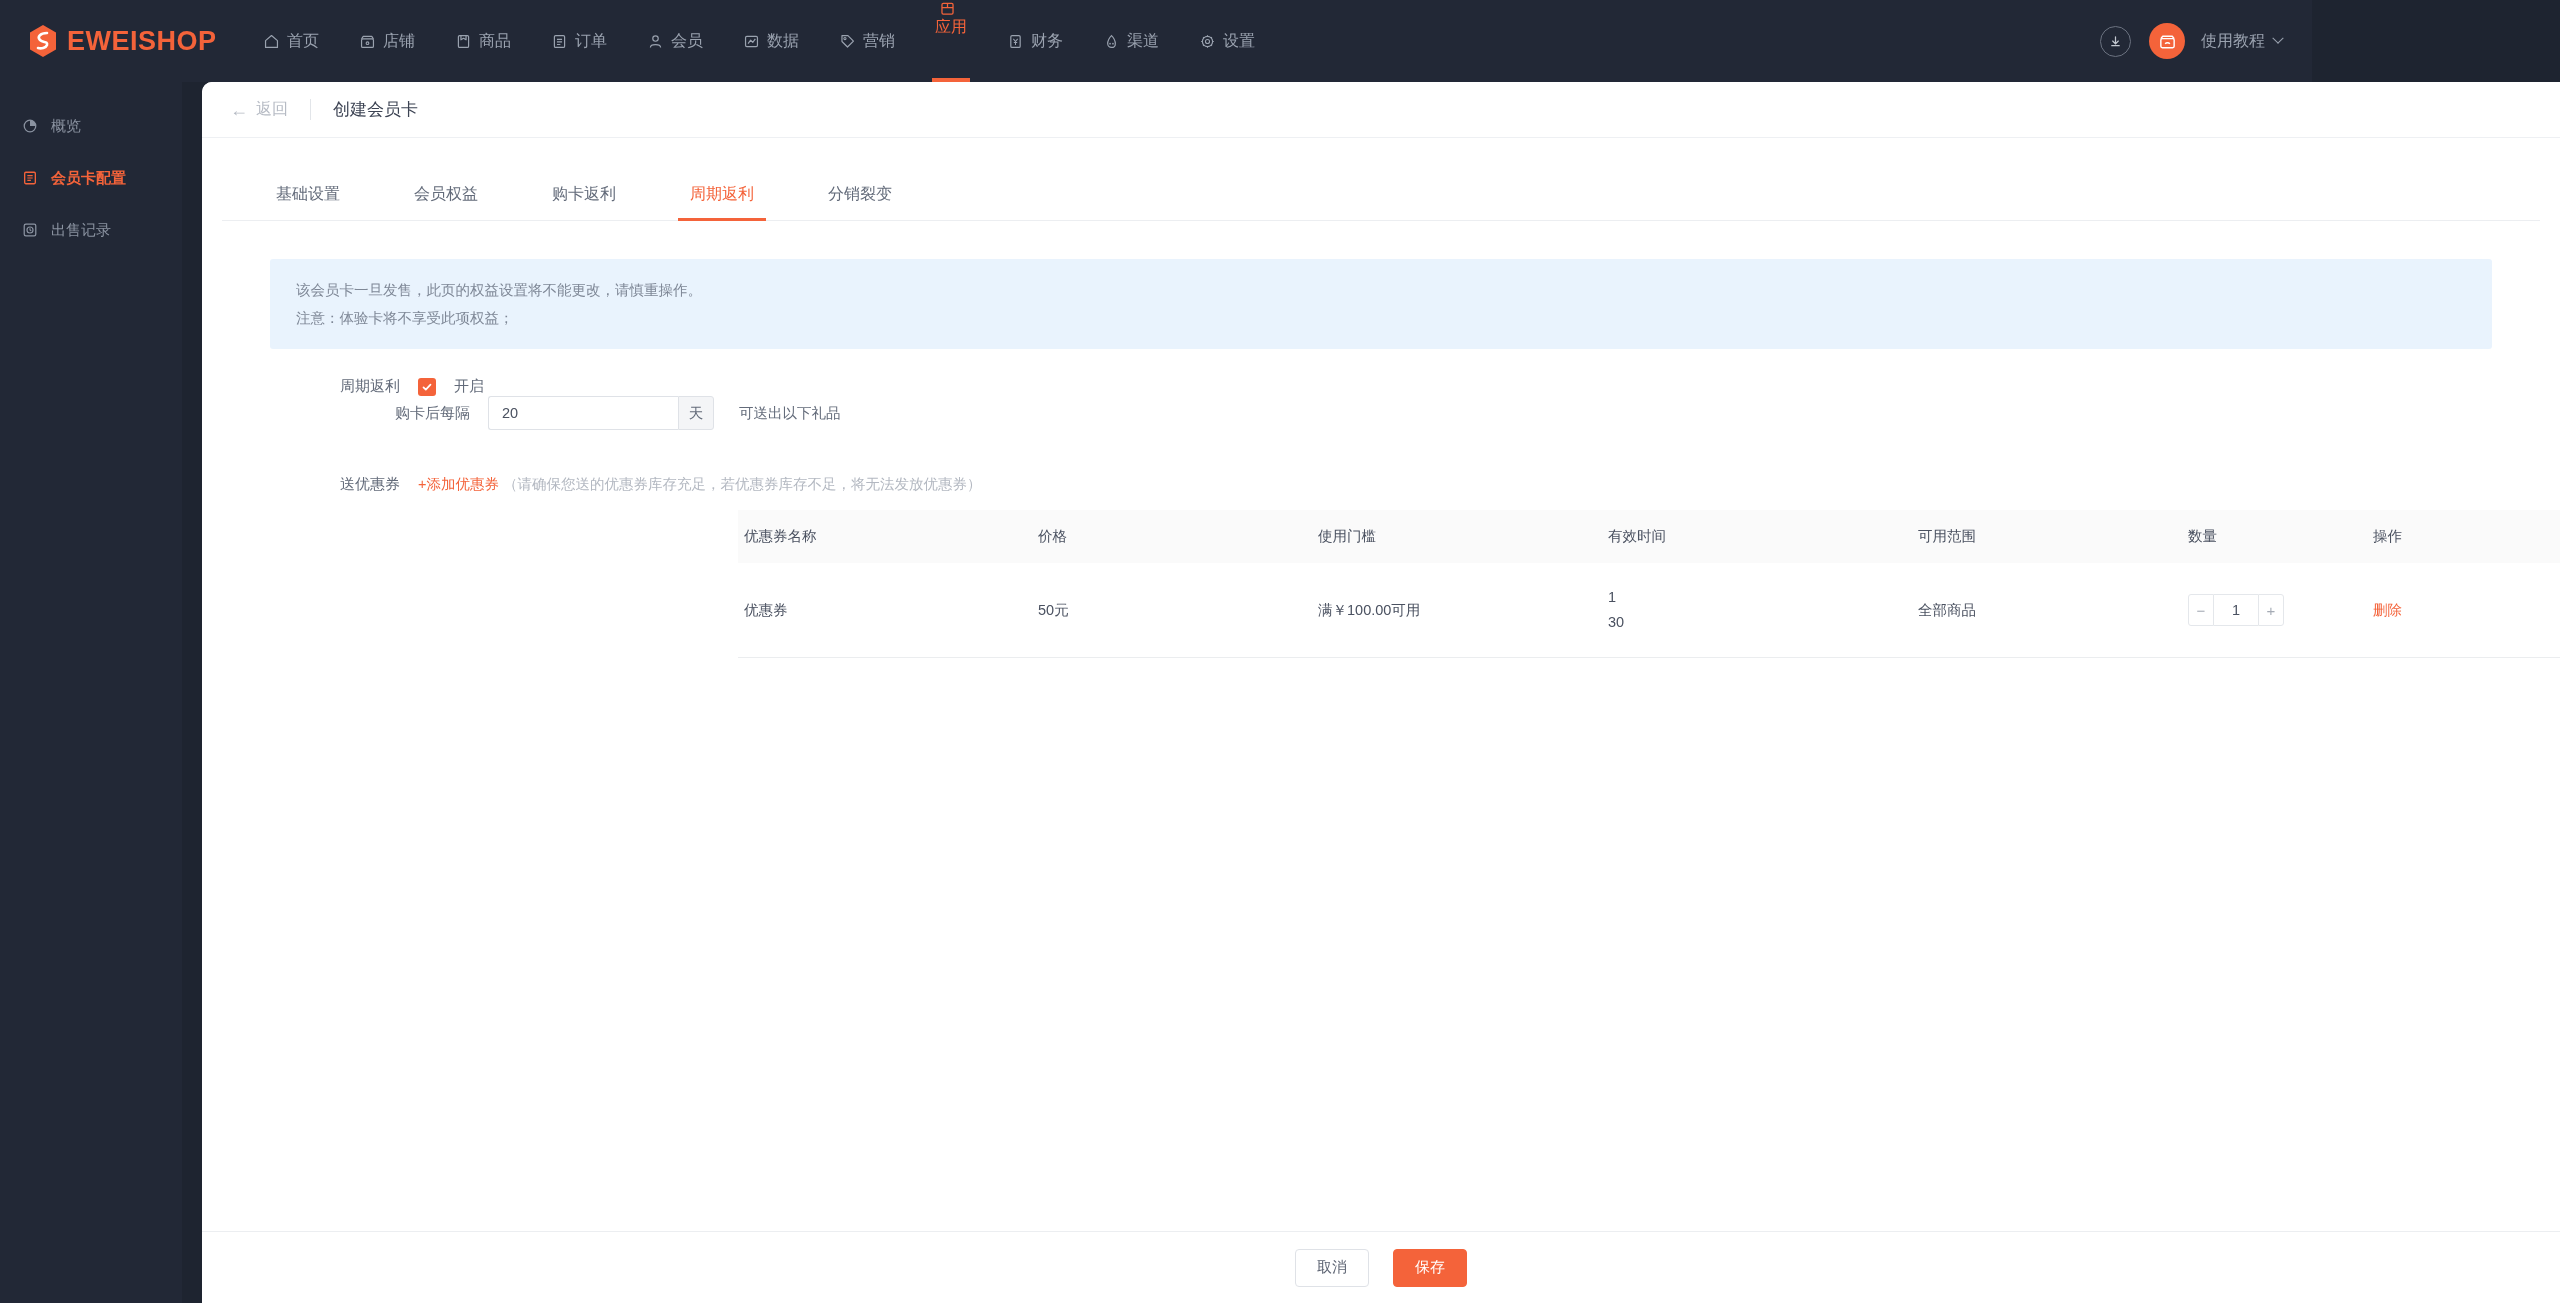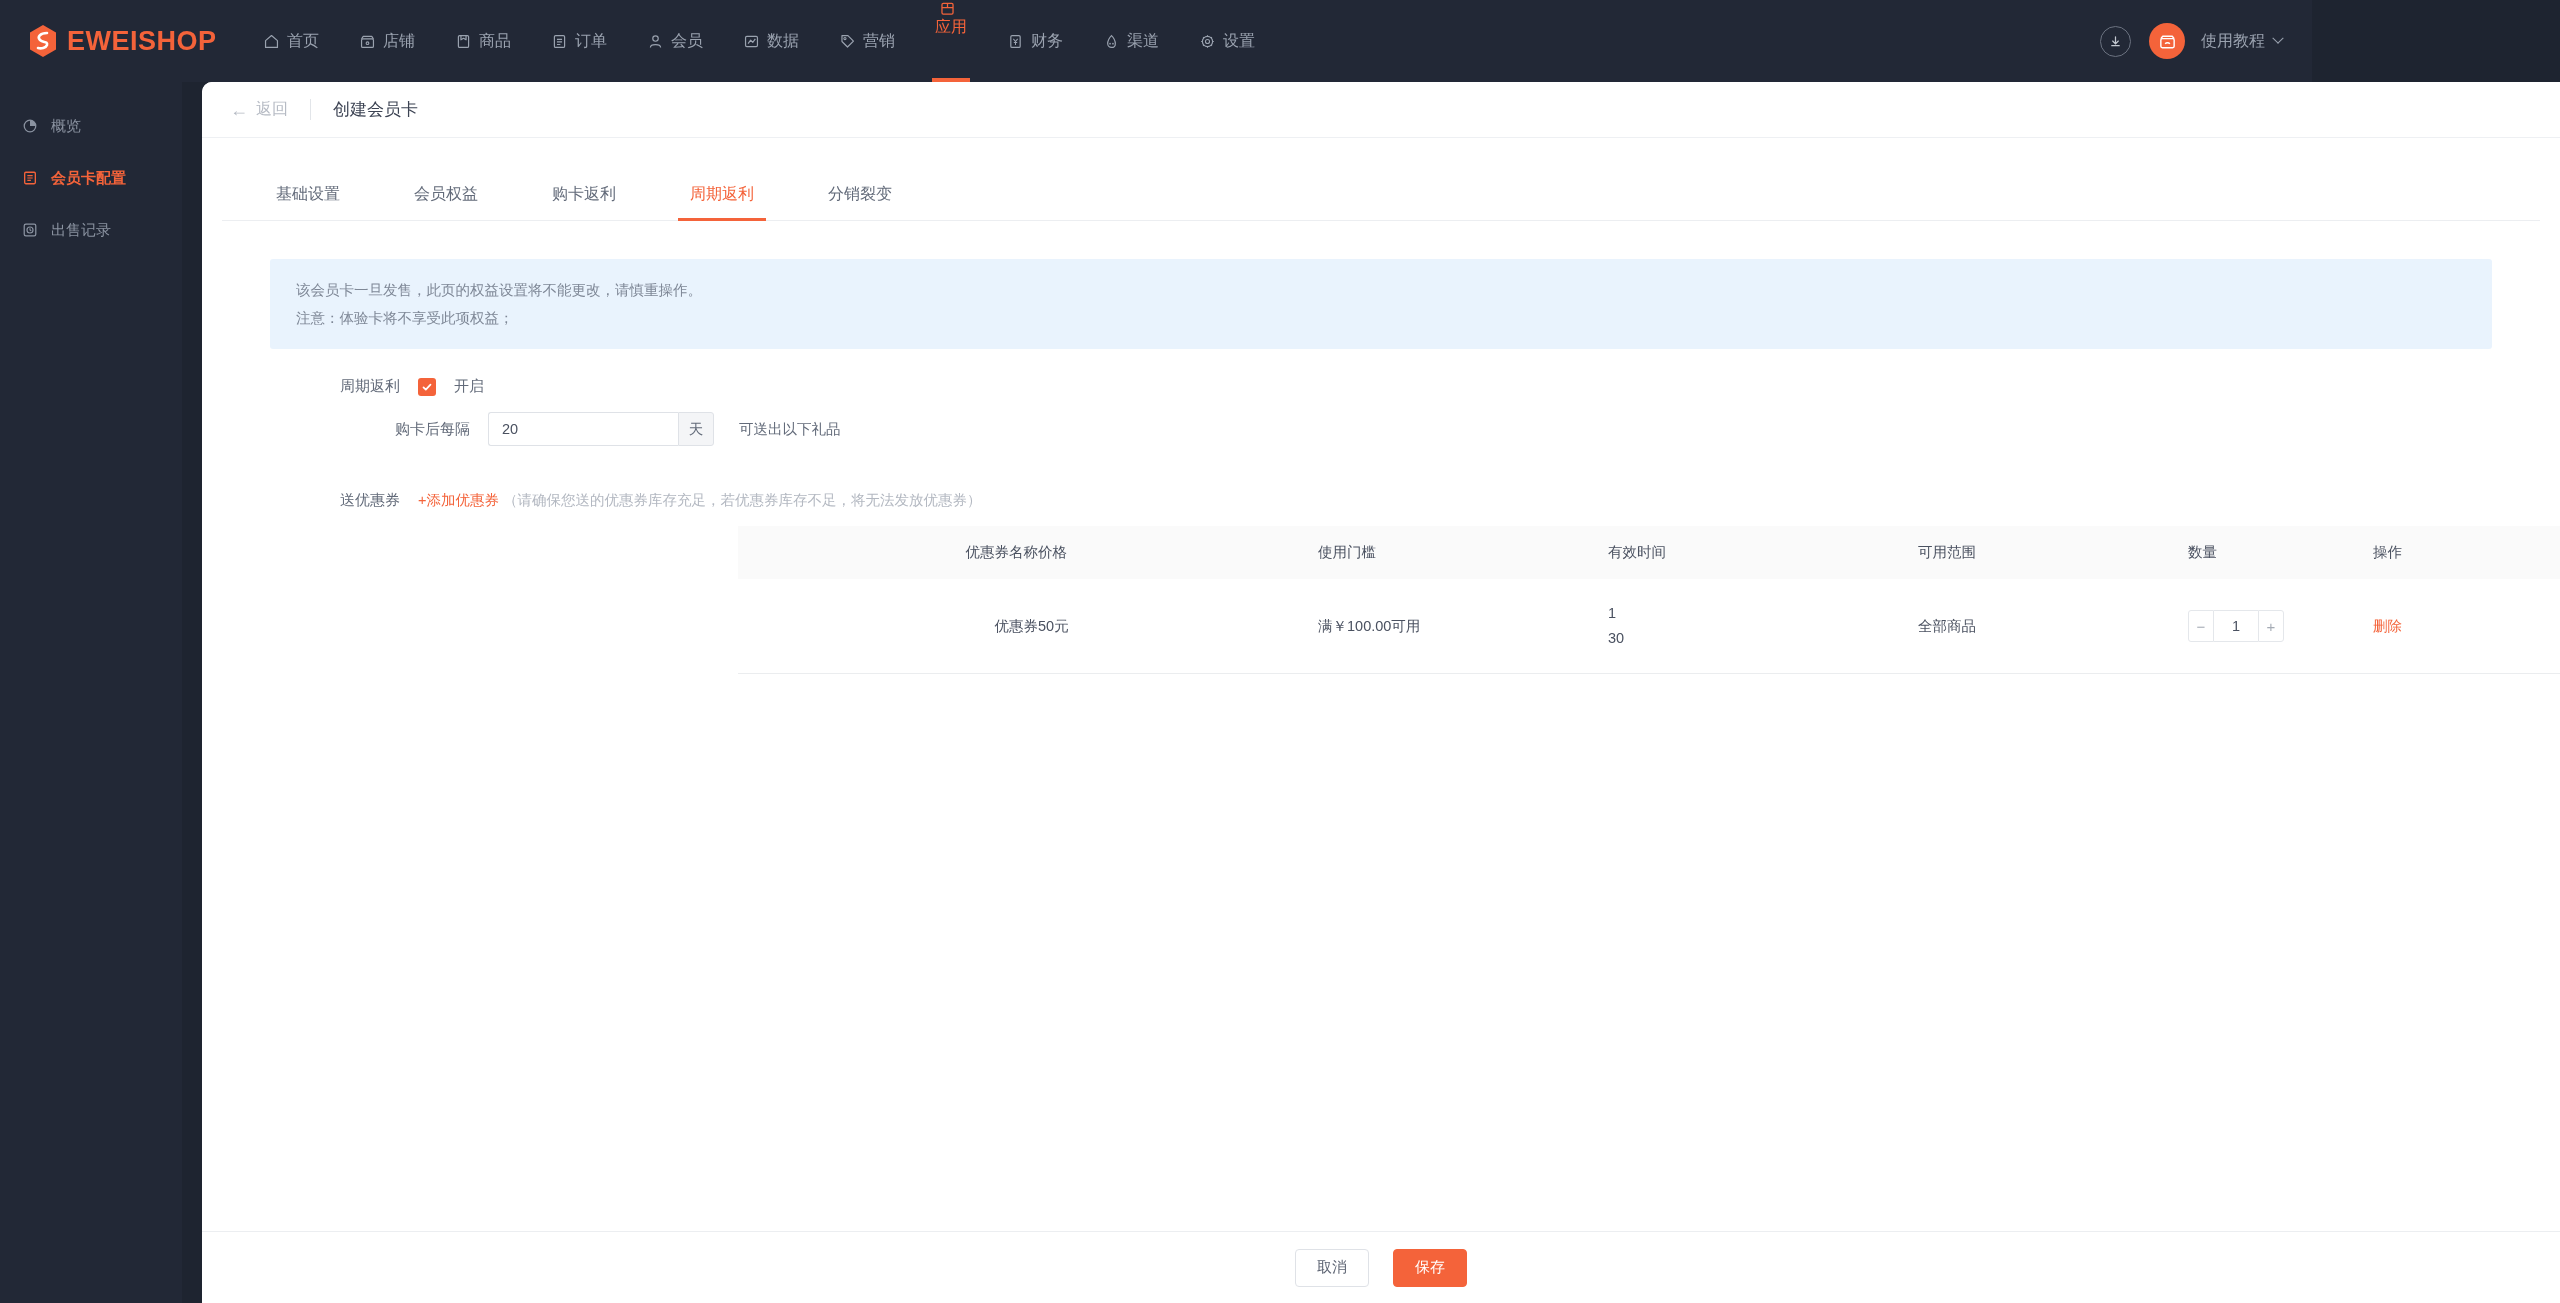--- a/index.html
+++ b/index.html
@@ -129,21 +129,21 @@
     width: 148px; text-align: right; color: #636b7a;
     font-size: 15px; padding-right: 18px; flex: none;
   }
   .checkbox {
     width: 18px; height: 18px; background: #F4633A; border-radius: 3px;
     display: flex; align-items: center; justify-content: center;
     cursor: pointer; flex: none;
   }
   .checkbox-label { color: #636b7a; font-size: 15px; margin-left: 18px; }
 
-  .row-interval { margin-top: 16px; }
+  .row-interval { }
   .sub-label {
     color: #636b7a; font-size: 15px; margin-left: 96px;
     width: 104px; text-align: right; flex: none;
   }
   .input-group { display: flex; margin-left: 18px; border-radius: 9px; }
   .num-input {
     width: 190px; height: 34px; border: 1px solid #dfe2e7;
     border-right: none; border-radius: 3px 0 0 3px; padding: 0 13px;
     font-size: 14.5px; color: #4a5160; outline: none;
     font-family: "Liberation Sans", sans-serif; background:#fff;
@@ -166,21 +166,21 @@
   table { width: 100%; border-collapse: collapse; }
   thead tr { background: #fafafa; }
   thead th {
     text-align: left; font-weight: 400; color: #4a5160;
     font-size: 14.5px; padding: 17px 0 17px 0; height: 52px;
   }
   tbody td {
     color: #4a5160; font-size: 14.5px; padding: 22px 0;
     border-bottom: 1px solid #ebedef; vertical-align: middle;
   }
-  .c1 { width: 300px; padding-left: 6px; text-align: right; }
+  .c1 { width: 300px; padding-left: 6px; }
   .c2 { width: 280px; }
   .c3 { width: 290px; }
   .c4 { width: 310px; }
   .c5 { width: 270px; }
   .c6 { width: 185px; }
   .c7 { width: auto; }
   .valid-time { line-height: 25px; }
   .stepper { display: inline-flex; align-items: center; }
   .step-btn {
     width: 26px; height: 32px; border: 1px solid #e4e7eb; background: #fff;

